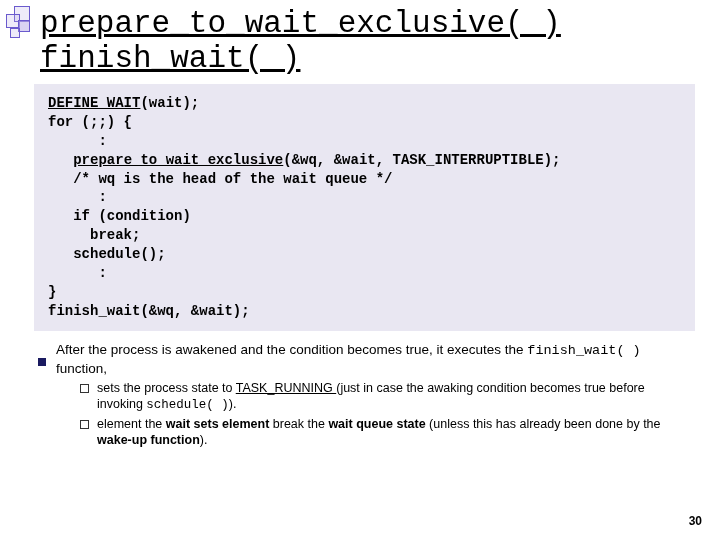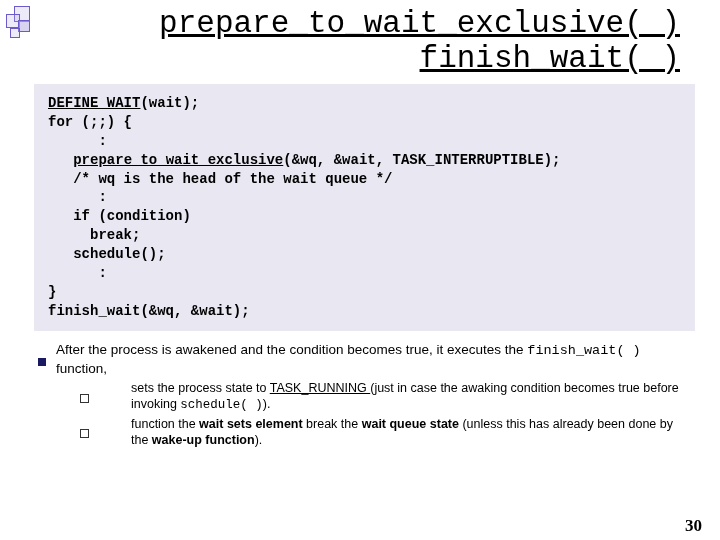--- a/index.html
+++ b/index.html
@@ -19,21 +19,21 @@
     width: 40px;
     height: 40px;
   }
   .deco-squares span {
     position: absolute;
     display: block;
     border: 1px solid #6a5acd;
     background: rgba(186,175,232,0.25);
   }
   .title {
-    text-align: right;
+    text-align: left;
     margin: 6px 40px 8px 40px;
     font-family: "Courier New", monospace;
     font-size: 31px;
     text-decoration: underline;
   }
   .codebox {
     margin: 0 25px 10px 34px;
     padding: 10px 14px 10px 14px;
     background: #e9e7f2;
     font-family: "Courier New", monospace;
@@ -63,39 +63,37 @@
   }
   .mono { font-family: "Courier New", monospace; }
   .u { text-decoration: underline; }
   .sub-ul {
     margin: 2px 0 0 42px;
     font-size: 12.5px;
     line-height: 1.3;
   }
   .sub-ul .srow {
     display: flex;
-    align-items: center;
+    align-items: flex-start;
     margin-bottom: 2px;
-    gap: 34px;
   }
   .hollow {
     width: 7px;
     height: 7px;
     border: 1px solid #333;
     margin-top: 4px;
     margin-right: 8px;
     flex: 0 0 auto;
   }
   .pagenum {
     position: absolute;
     right: 18px;
-    bottom: 4px;
-    font-size: 17px;
+    bottom: 12px;
+    font-size: 12px;
     font-weight: bold;
-    font-family: Liberation Serif, serif;
   }
 </style>
 </head>
 <body>
 
 <div class="deco-squares">
   <span style="top:2px;left:10px;width:14px;height:14px;"></span>
   <span style="top:10px;left:2px;width:12px;height:12px;"></span>
   <span style="top:16px;left:14px;width:10px;height:10px;background:rgba(186,175,232,0.55);"></span>
   <span style="top:24px;left:6px;width:8px;height:8px;"></span>
@@ -130,19 +128,19 @@
   <div class="sub-ul">
     <div class="srow">
       <div class="hollow"></div>
       <div>
         <span>sets the process state to </span><span class="u">TASK_RUNNING </span><span>(just in case the awaking condition becomes true before invoking </span><span class="mono">schedule( )</span><span>).</span>
       </div>
     </div>
     <div class="srow">
       <div class="hollow"></div>
       <div>
-        <span>function the </span><b>wait sets element</b><span> break the </span><b>wait queue state</b><span> (unless this has already been done by the </span><b>wake-up function</b><span>).</span>
+        <span>element the </span><b>wait sets element</b><span> break the </span><b>wait queue state</b><span> (unless this has already been done by the </span><b>wake-up function</b><span>).</span>
       </div>
     </div>
   </div>
 </div>
 
 <div class="pagenum">30</div>
 
 </body></html>

